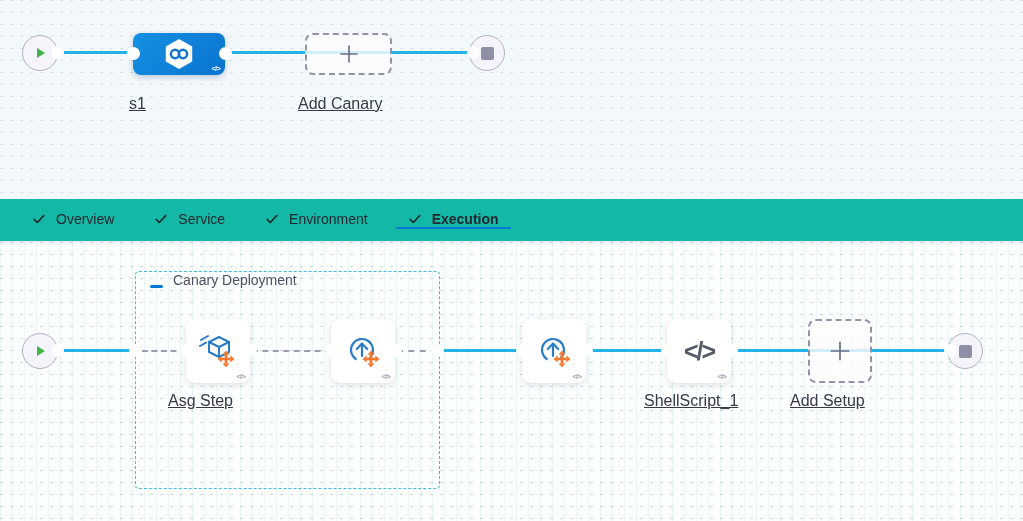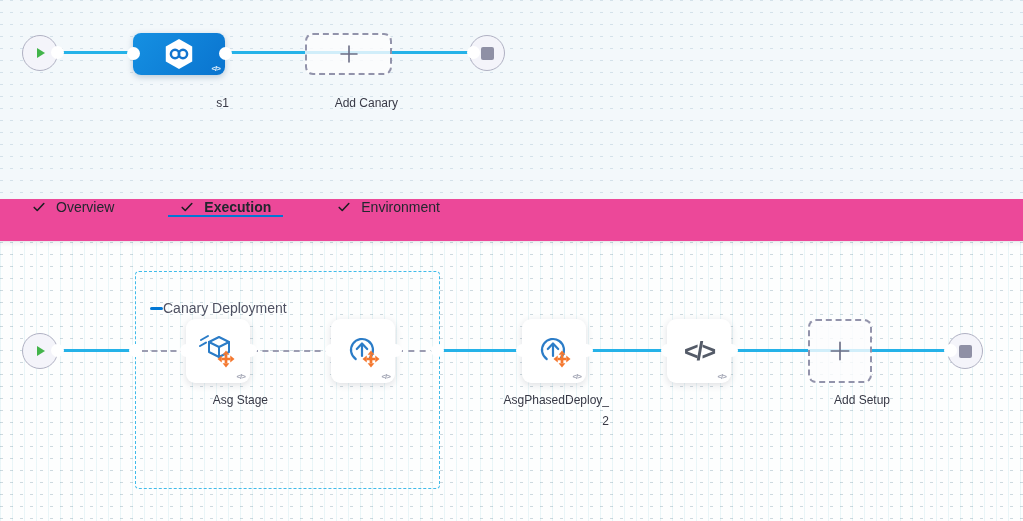--- a/index.html
+++ b/index.html
@@ -50,36 +50,36 @@
               background:rgba(252,253,254,.8); z-index:2;
               display:flex; align-items:center; justify-content:center; cursor:pointer; }
 
   
   .step-node { position:absolute; width:64px; height:64px; border-radius:9px; background:#fff;
                box-shadow:0 2px 7px rgba(40,41,61,.14); z-index:2;
                display:flex; align-items:center; justify-content:center; }
   .step-node .corner-code { position:absolute; right:5px; bottom:2px; font-size:8px;
                             font-weight:bold; color:#a3a6b5; letter-spacing:-1px; }
 
-  .node-label { position:absolute; text-align:right; font-size:12px; line-height:21px;
-                color:#383946; z-index:2; }
+  .node-label { position:absolute; text-align:left; font-size:16px; line-height:21px;
+                color:#383946; z-index:2;text-decoration:underline; }
   .break-any { overflow-wrap:anywhere; word-break:break-all; }
 
   
   .group-box { position:absolute; left:135px; top:29px; width:305px; height:218px;
                border:1px dashed #3fbbea; border-radius:4px; z-index:0; }
-  .group-head { position:absolute; left:14px; top:28px; display:flex; align-items:center;
-                z-index:2; }
+  .group-head { position:absolute; left:14px; top:0; display:flex; align-items:flex-end;
+                gap:10px; z-index:2; }
   .minus-btn { width:13px; height:3px; background:#0278d5; border-radius:2px; cursor:pointer; }
   .group-title { font-size:14px; color:#4f5162; }
 
   
-  .tab-bar { position:relative; height:43px; background:#ec4899; border-bottom:1px solid #e9ebee;
-             box-shadow:0 2px 4px rgba(0,0,0,.05); display:flex; align-items:flex-start;
-             padding-left:20px; gap:42px; z-index:5; }
+  .tab-bar { position:relative; height:43px; background:#14b8a6; border-bottom:1px solid #e9ebee;
+             box-shadow:0 2px 4px rgba(0,0,0,.05); display:flex; align-items:center;
+             padding-left:20px; gap:16px; z-index:5; }
   .tab { display:flex; align-items:center; gap:10px; padding:0 12px; font-size:14px;
          color:#22272f; cursor:pointer; border-bottom:2px solid transparent; }
   .tab.active { font-weight:bold; border-bottom:2px solid #0278d5; }
   .tab svg { flex:0 0 auto; }
 </style>
 </head>
 <body>
 
 <div class="app">
 
@@ -118,31 +118,37 @@
     </div>
   </div>
 
   <div class="tab-bar">
     <div class="tab">
       <svg width="14" height="14" viewBox="0 0 16 16">
           <path d="M2.5 8.5 L6 12 L13.5 4" fill="none" stroke="#1c1e21" stroke-width="1.8" stroke-linecap="round" stroke-linejoin="round"></path>
         </svg>
       <span>Overview</span>
     </div>
+    <div class="tab">
+      <svg width="14" height="14" viewBox="0 0 16 16">
+          <path d="M2.5 8.5 L6 12 L13.5 4" fill="none" stroke="#1c1e21" stroke-width="1.8" stroke-linecap="round" stroke-linejoin="round"></path>
+        </svg>
+      <span>Service</span>
+    </div>
+    <div class="tab">
+      <svg width="14" height="14" viewBox="0 0 16 16">
+          <path d="M2.5 8.5 L6 12 L13.5 4" fill="none" stroke="#1c1e21" stroke-width="1.8" stroke-linecap="round" stroke-linejoin="round"></path>
+        </svg>
+      <span>Environment</span>
+    </div>
     <div class="tab active">
       <svg width="14" height="14" viewBox="0 0 16 16">
           <path d="M2.5 8.5 L6 12 L13.5 4" fill="none" stroke="#1c1e21" stroke-width="1.8" stroke-linecap="round" stroke-linejoin="round"></path>
         </svg>
       <span>Execution</span>
-    </div>
-    <div class="tab">
-      <svg width="14" height="14" viewBox="0 0 16 16">
-          <path d="M2.5 8.5 L6 12 L13.5 4" fill="none" stroke="#1c1e21" stroke-width="1.8" stroke-linecap="round" stroke-linejoin="round"></path>
-        </svg>
-      <span>Environment</span>
     </div>
   </div>
 
   <div class="canvas canvas-bottom">
 
     <div class="group-box">
       <div class="group-head">
         <div class="minus-btn"></div>
         <span class="group-title">Canary Deployment</span>
       </div>
@@ -178,21 +184,21 @@
             <path d="M0,10 L-4,5 H4 Z"></path>
           <path d="M-10,0 L-5,-4 V4 Z"></path>
             <path d="M10,0 L5,4 V-4 Z"></path>
           <path d="M0,-5 V5 M-5,0 H5" stroke="#f4772e" stroke-width="3.2"></path>
         </g>
       </svg>
       <span class="corner-code">&lt;/&gt;</span>
     </div>
     <div class="port" style="left:180px; top:102px;"></div>
     <div class="port" style="left:244px; top:102px;"></div>
-    <div class="node-label" style="left:168px; top:148px; width:100px;">Asg Stage</div>
+    <div class="node-label" style="left:168px; top:148px; width:100px;">Asg Step</div>
 
     <div class="step-node" style="left:331px; top:77px;">
       <svg width="42" height="42" viewBox="0 0 42 42">
         <circle cx="20" cy="20" r="11" fill="none" stroke="#2b7cc7" stroke-width="2.2" stroke-dasharray="53 16" stroke-linecap="round" transform="rotate(125 20 20)"></circle>
         <g fill="none" stroke="#2b7cc7" stroke-width="2.2" stroke-linecap="round" stroke-linejoin="round">
           <path d="M20 26 V14.5"></path>
             <path d="M14.8 19 L20 13.5 L25.2 19"></path>
         </g>
         <g transform="translate(29,29) scale(0.85)" fill="#f4772e">
           <path d="M0,-10 L4,-5 H-4 Z"></path>
@@ -221,28 +227,28 @@
             <path d="M0,10 L-4,5 H4 Z"></path>
           <path d="M-10,0 L-5,-4 V4 Z"></path>
             <path d="M10,0 L5,4 V-4 Z"></path>
           <path d="M0,-5 V5 M-5,0 H5" stroke="#f4772e" stroke-width="3.2"></path>
         </g>
       </svg>
       <span class="corner-code">&lt;/&gt;</span>
     </div>
     <div class="port" style="left:516px; top:102px;"></div>
     <div class="port" style="left:580px; top:102px;"></div>
-    <div class="node-label break-any" style="left:499px; top:148px; width:110px;">AsgPhasedDeploy_2</div>
 
     <div class="step-node" style="left:667px; top:77px;">
       <span style="font-size:25px; font-weight:bold; color:#545b68; letter-spacing:-2px;">&lt;/&gt;</span>
       <span class="corner-code">&lt;/&gt;</span>
     </div>
     <div class="port" style="left:661px; top:102px;"></div>
     <div class="port" style="left:725px; top:102px;"></div>
+    <div class="node-label" style="left:644px; top:148px; width:110px;">ShellScript_1</div>
 
     <div class="add-node" style="left:808px; top:77px; width:64px; height:64px;">
       <svg width="24" height="24" viewBox="0 0 22 22">
         <path d="M11 3 V19 M3 11 H19" stroke="#6b6d85" stroke-width="1.5" stroke-linecap="round"></path>
       </svg>
     </div>
     <div class="node-label" style="left:790px; top:148px; width:100px;">Add Setup</div>
 
     <div class="port" style="left:944px; top:102px;"></div>
     <div class="terminal" style="left:947px; top:91px;">

